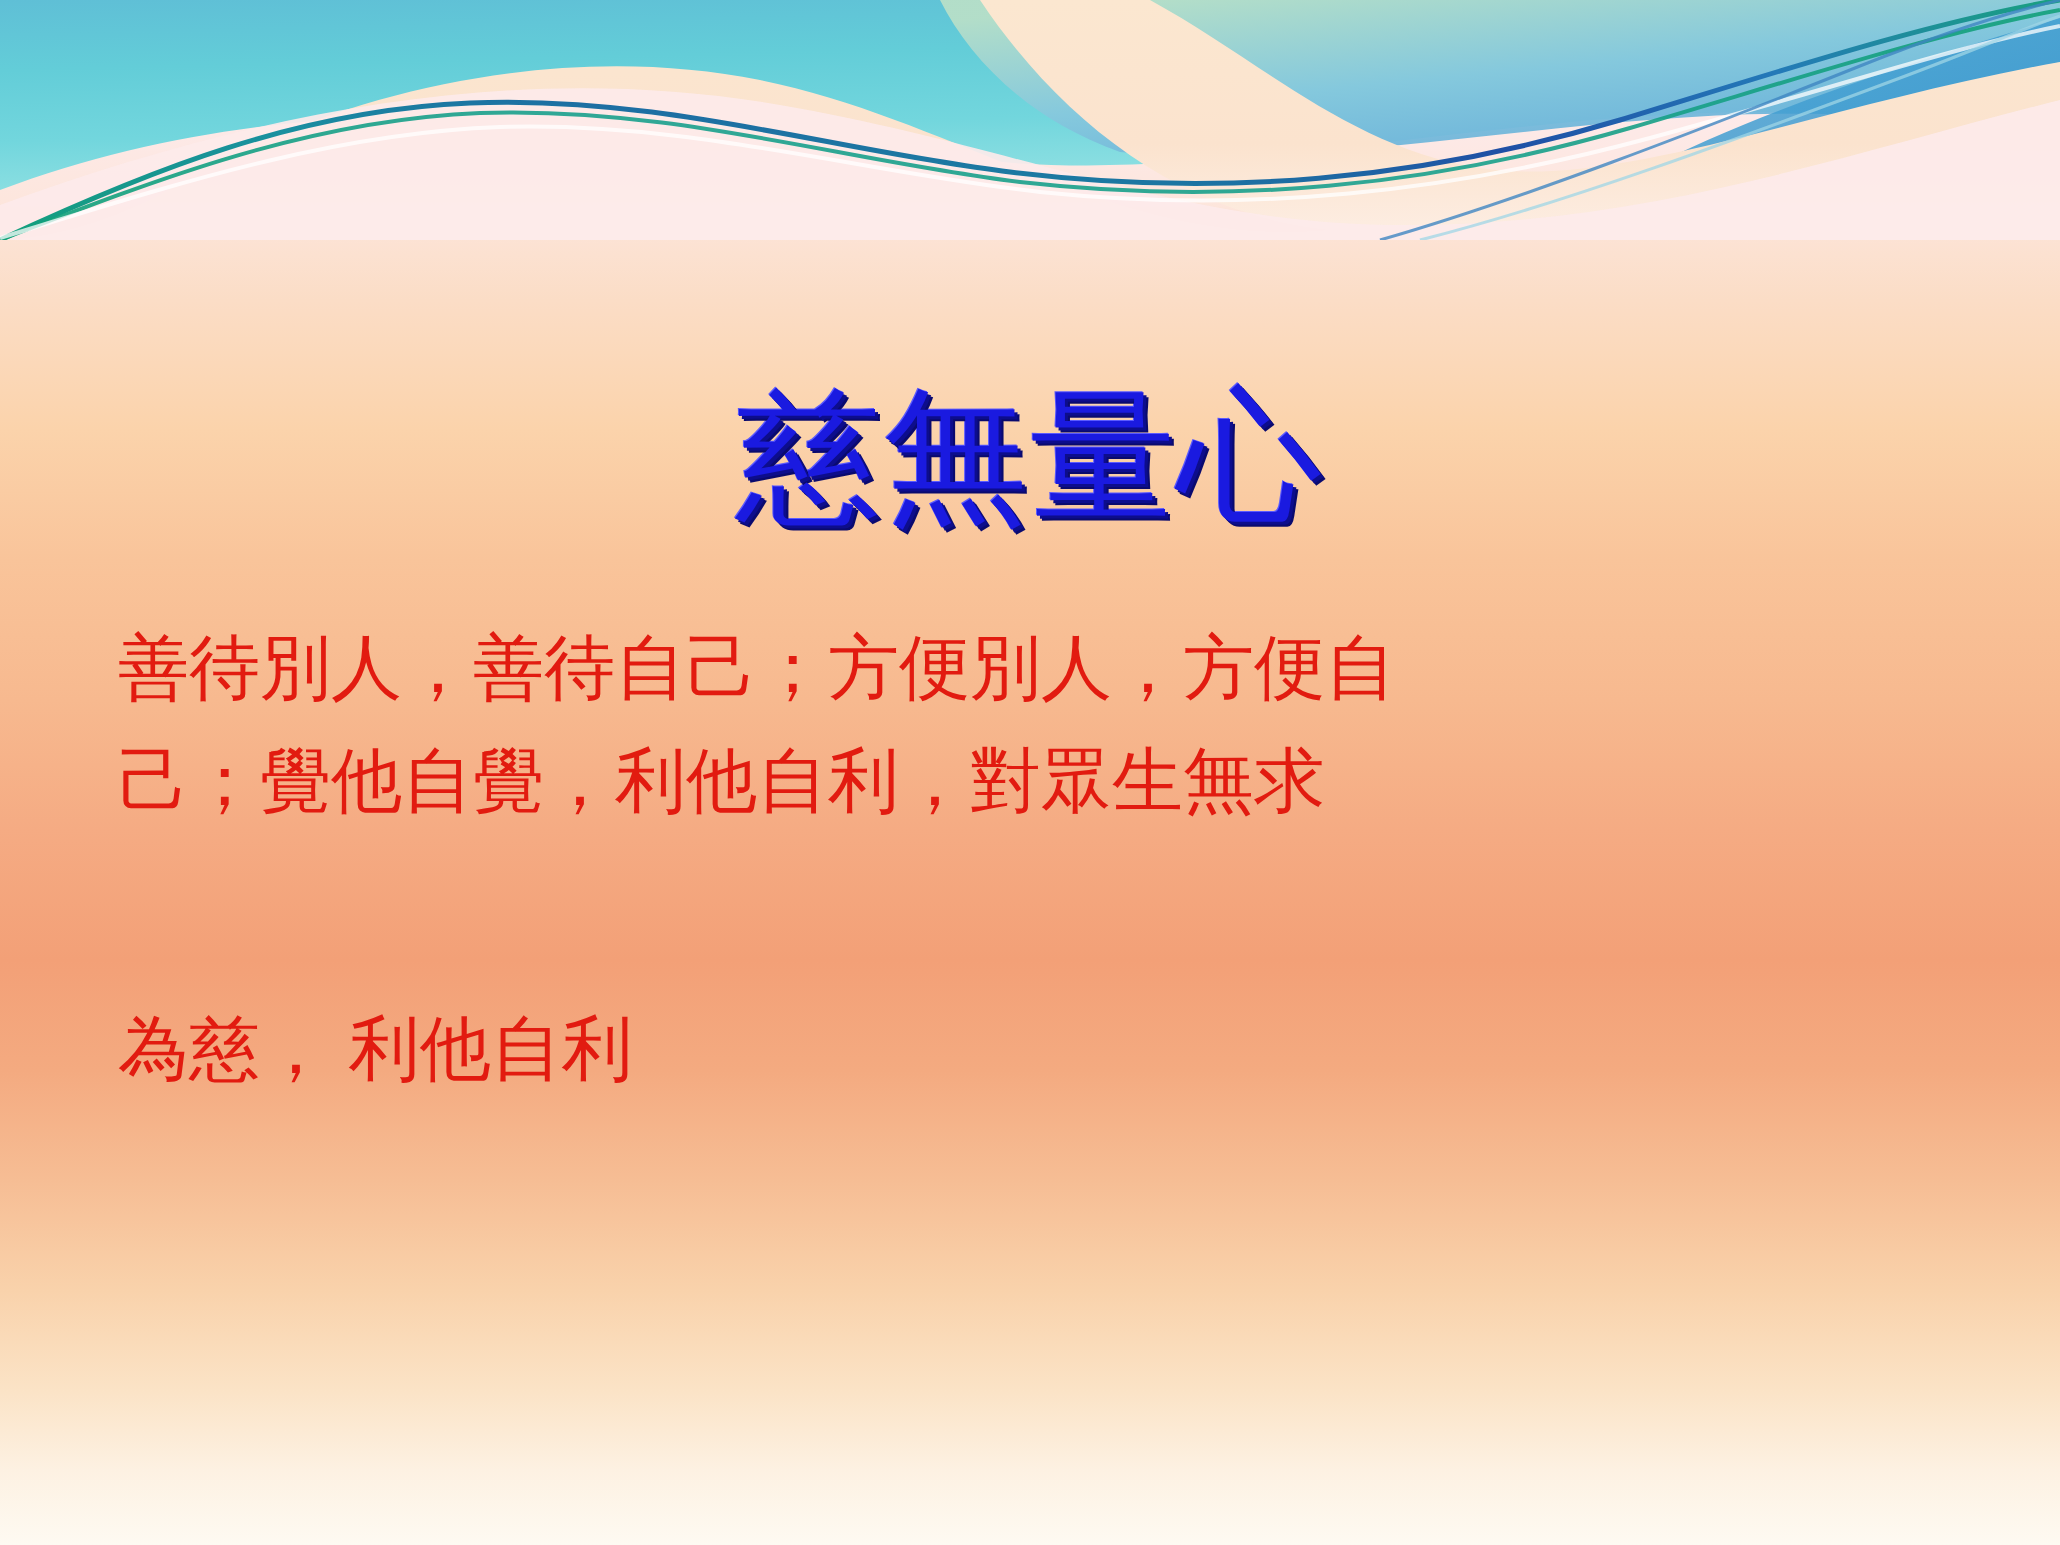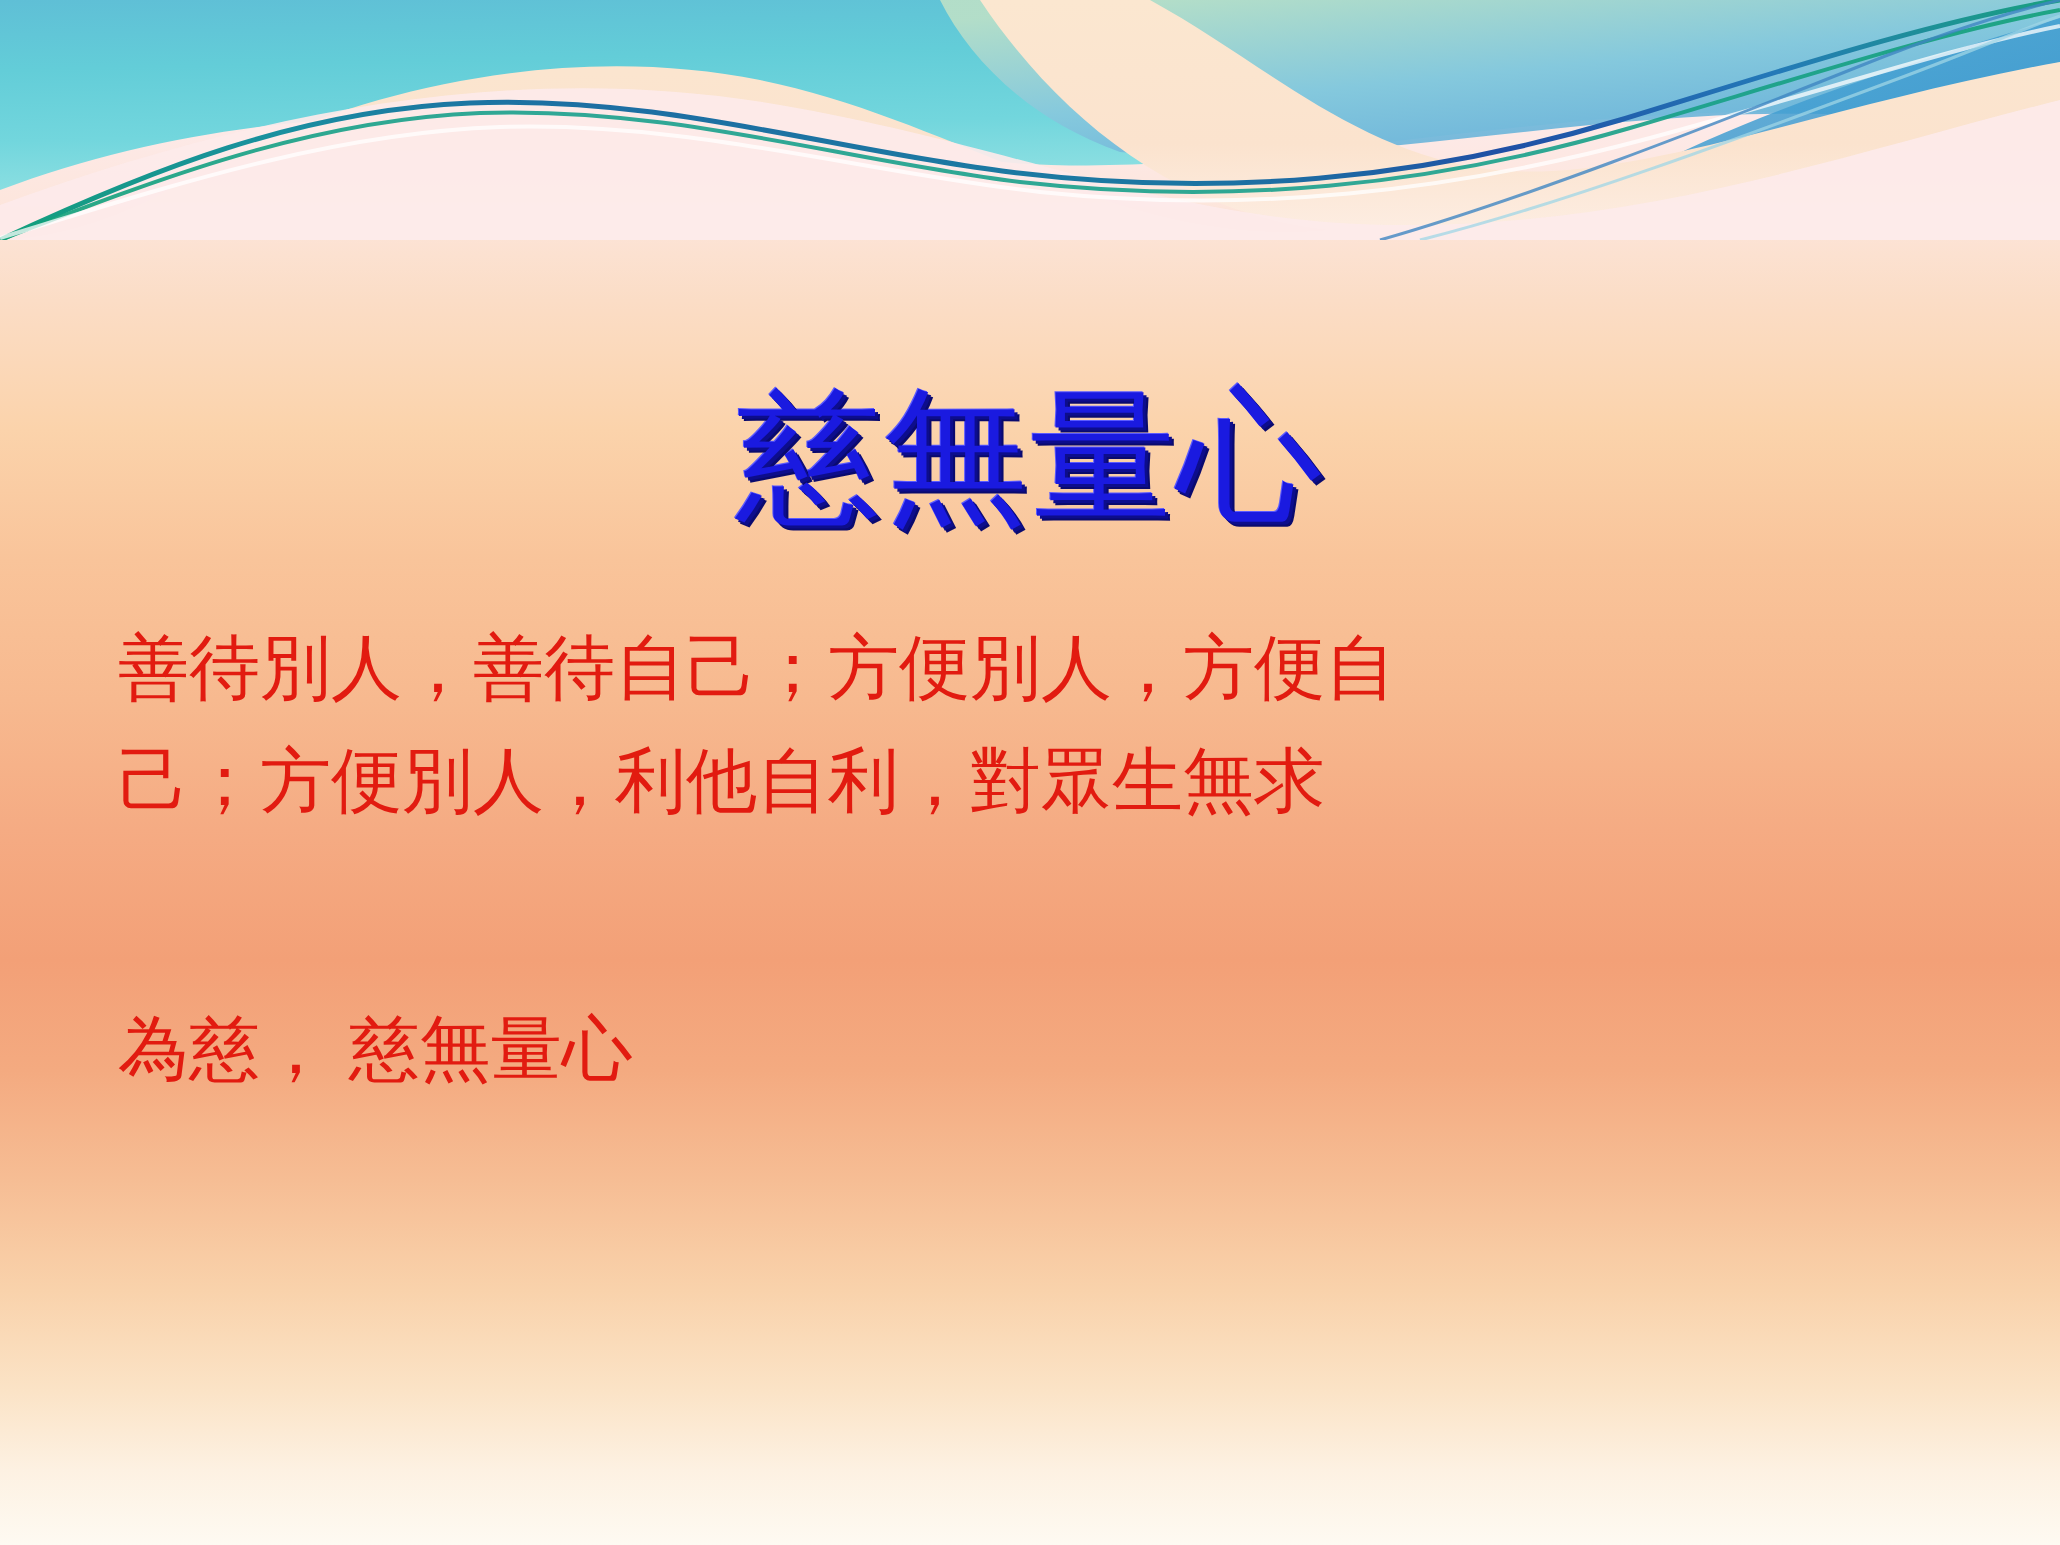--- a/index.html
+++ b/index.html
@@ -168,24 +168,24 @@
   </svg>
 
   <div class="content">
 
     <div class="slide-title">慈無量心</div>
 
     <div class="body-block">
 
       <div class="para">
         <span class="ln">善待別人，善待自己；方便別人，方便自</span>
-        <span class="ln">己；方便別人，利他自利，對眾生無求</span>
+        <span class="ln">己；覺他自覺，利他自利，對眾生無求</span>
       </div>
 
       <div class="para-gap"></div>
 
       <div class="para">
-        <span class="ln">為慈， 慈無量心</span>
+        <span class="ln">為慈， 利他自利</span>
       </div>
 
     </div>
   </div>
 </div>
 
 </body></html>

